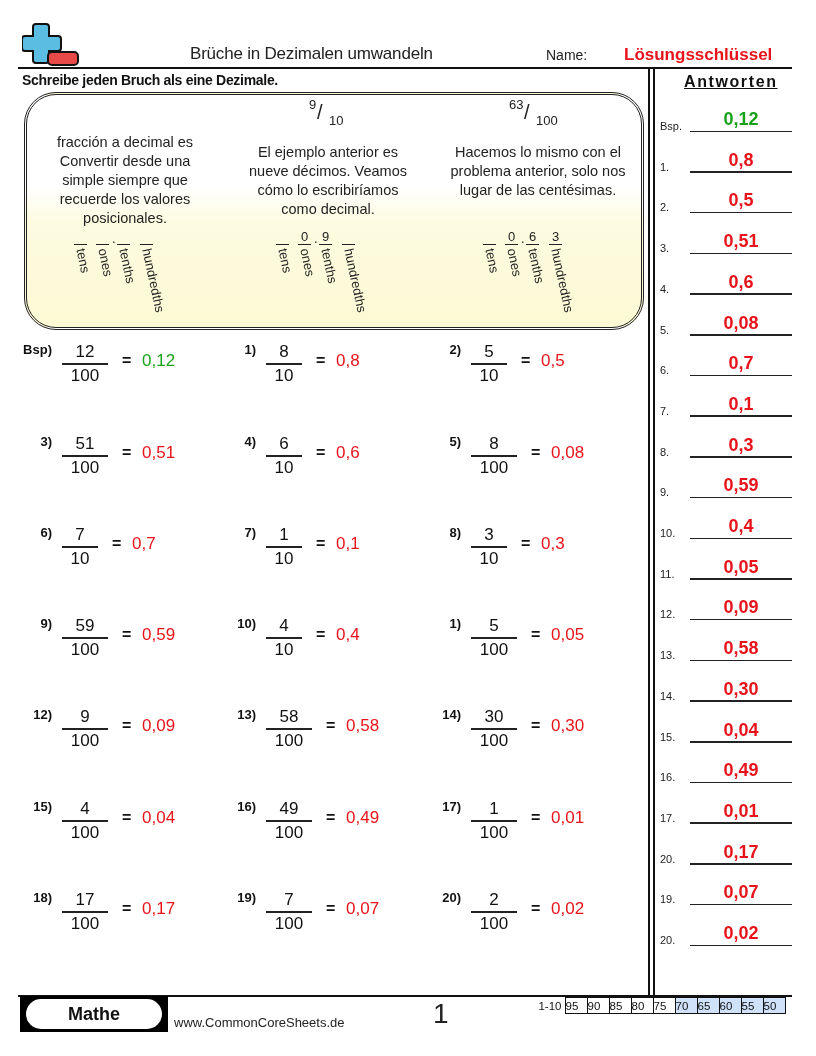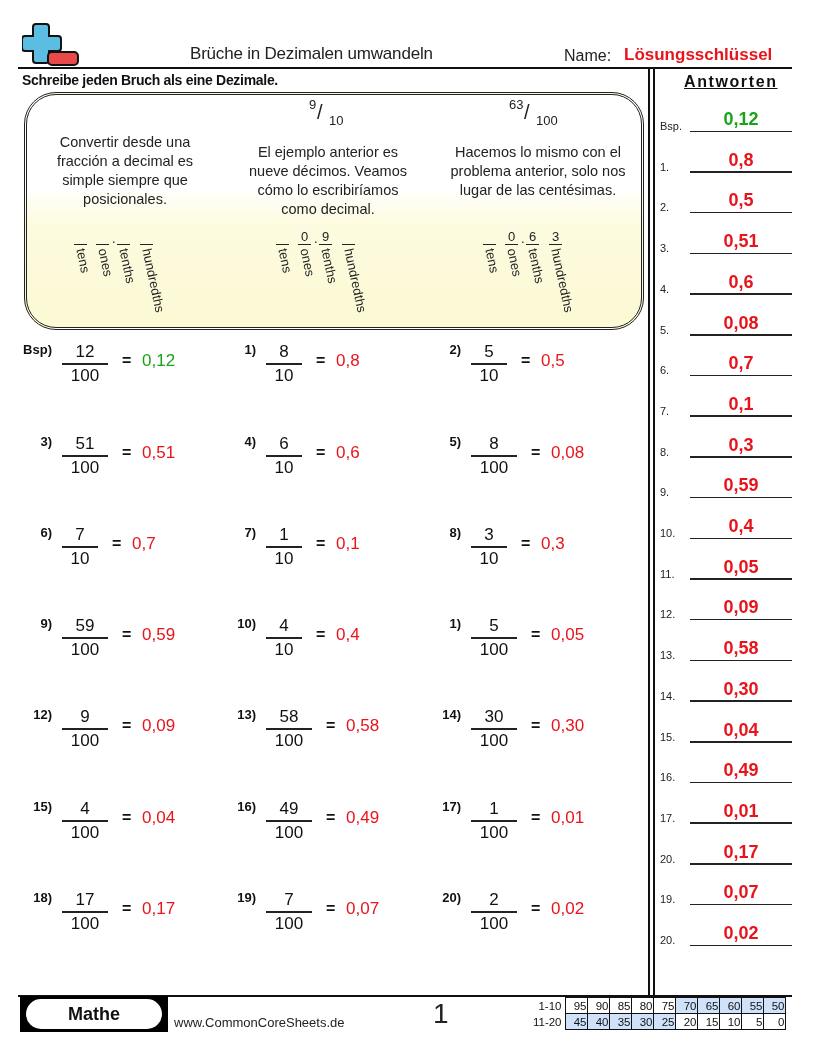--- a/index.html
+++ b/index.html
@@ -4,21 +4,21 @@
 <style>
   * { box-sizing: border-box; margin: 0; padding: 0; }
   html, body { width: 816px; height: 1056px; background: #fff; overflow: hidden; }
   body { position: relative; font-family: "Liberation Sans", "DejaVu Sans", sans-serif; color: #111; }
 
   .abs { position: absolute; }
 
   
   .logo { left: 22px; top: 22px; width: 58px; height: 46px; }
   .title { left: 190px; top: 44px; font-size: 17px; color: #222; letter-spacing: -0.2px; }
-  .name-label { left: 564px; top: 47px; font-size: 16px; color: #222; }
+  .name-label { left: 546px; top: 47px; font-size: 14px; color: #222; }
   .name-value { left: 624px; top: 45px; font-size: 17px; font-weight: bold; color: #e8141b; }
   .header-rule { left: 18px; top: 67px; width: 774px; height: 2px; background: #111; }
   .instructions { left: 22px; top: 72px; font-size: 14px; font-weight: bold; letter-spacing: -0.3px; }
 
   
   .vdiv1 { left: 648px; top: 68px; width: 2px; height: 928px; background: #111; }
   .vdiv2 { left: 653px; top: 68px; width: 2px; height: 928px; background: #111; }
 
   
   .explain-box {
@@ -58,21 +58,21 @@
 
   
   .foot-rule { left: 18px; top: 995px; width: 774px; height: 2px; background: #111; }
   .foot-black { left: 20px; top: 996px; width: 148px; height: 36px; background: #000; }
   .foot-pill { left: 26px; top: 999px; width: 136px; height: 30px; background: #fff; border-radius: 15px; text-align: center; line-height: 30px; font-size: 18px; font-weight: bold; }
   .foot-url { left: 174px; top: 1015px; font-size: 13px; color: #222; }
   .foot-page { left: 433px; top: 998px; font-size: 28px; color: #222; }
 
   .score { left: 525px; top: 997px; font-size: 11.5px; }
   .score table { border-collapse: collapse; }
-  .score td { border: 1px solid #111; width: 22px; height: 16px; text-align: right; padding: 0; }
+  .score td { border: 1px solid #111; width: 22px; height: 16px; text-align: left; padding: 0; }
   .score td.rl { border: none; width: 40px; text-align: right; padding-right: 3px; margin-left: 24px; }
   .score td.hl { background: #cfe2fa; }
 </style>
 </head>
 <body>
 
 <svg class="abs logo" viewBox="0 0 58 46">
   <path d="M14 2 h10 a3 3 0 0 1 3 3 v9 h9 a3 3 0 0 1 3 3 v9 a3 3 0 0 1 -3 3 h-9 v9 a3 3 0 0 1 -3 3 h-10 a3 3 0 0 1 -3 -3 v-9 h-8 a3 3 0 0 1 -3 -3 v-9 a3 3 0 0 1 3 -3 h8 v-9 a3 3 0 0 1 3 -3 z" fill="#5bbde2" stroke="#111" stroke-width="2"></path>
   <rect x="26" y="30" width="30" height="13" rx="4" fill="#e84a4a" stroke="#111" stroke-width="2"></rect>
 </svg>
@@ -82,23 +82,24 @@
 <div class="abs header-rule"></div>
 <div class="abs instructions">Schreibe jeden Bruch als eine Dezimale.</div>
 
 <div class="abs vdiv1"></div>
 <div class="abs vdiv2"></div>
 
 <div class="abs explain-box">
 
   <div class="ex-col" style="left:-2px; top:38px;">
     <div class="ex-text">
+      <div>fracción a decimal es</div>
       <div>Convertir desde una</div>
-      <div>fracción a decimal es</div>
       <div>simple siempre que</div>
+      <div>recuerde los valores</div>
       <div>posicionales.</div>
     </div>
   </div>
   <div class="pv" style="left:47px; top:134px;">
     <span class="slot" style="left:0;"></span>
     <span class="slot" style="left:22px;"></span>
     <span class="dot" style="left:38px; top:2px;">.</span>
     <span class="slot" style="left:43px;"></span>
     <span class="slot" style="left:66px;"></span>
     <span class="lbl" style="left:14px; top:18px;">tens</span>
@@ -493,28 +494,15 @@
       <td>90</td>
       <td>85</td>
       <td>80</td>
       <td>75</td>
       <td class="hl">70</td>
       <td class="hl">65</td>
       <td class="hl">60</td>
       <td class="hl">55</td>
       <td class="hl">50</td>
     </tr>
-    <tr>
-      <td class="rl">11-20</td>
-      <td class="hl">45</td>
-      <td class="hl">40</td>
-      <td class="hl">35</td>
-      <td class="hl">30</td>
-      <td class="hl">25</td>
-      <td>20</td>
-      <td>15</td>
-      <td>10</td>
-      <td>5</td>
-      <td>0</td>
-    </tr>
   </tbody>
     </table>
 </div>
 
 </body></html>

